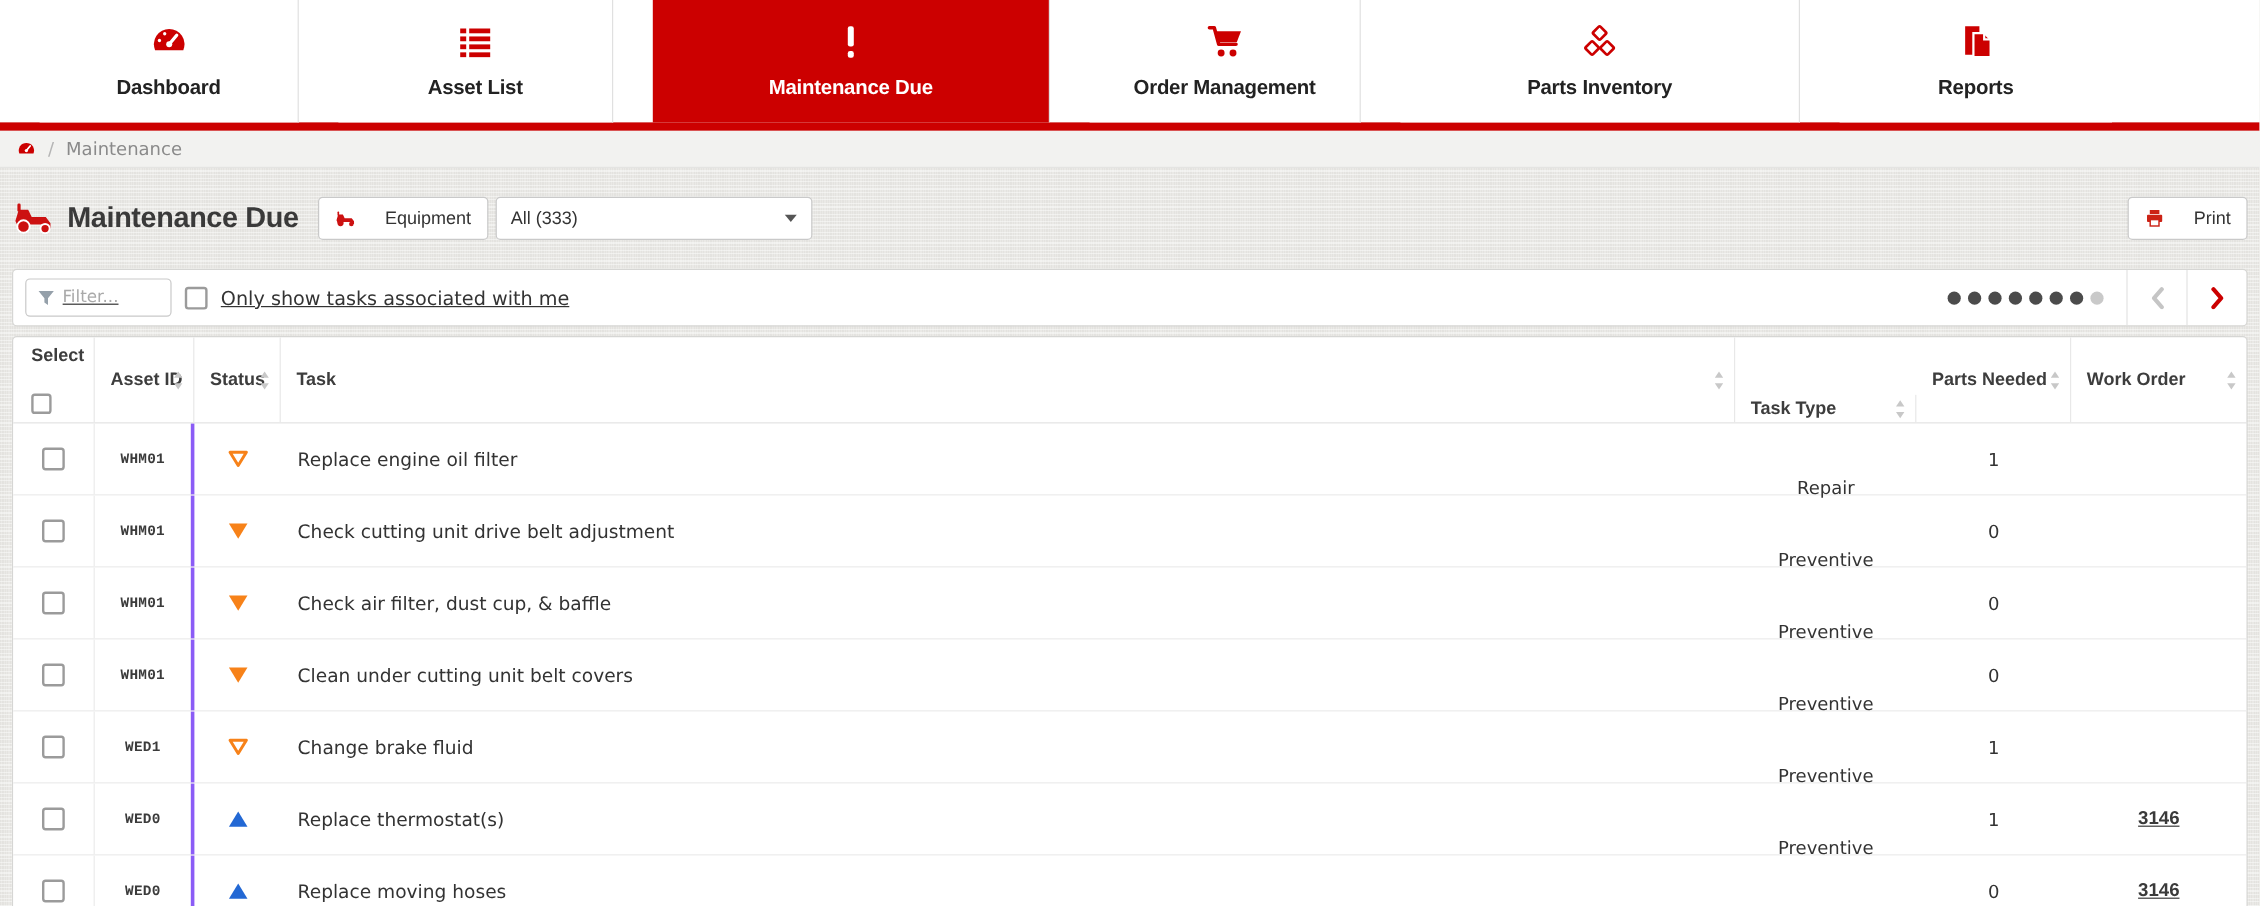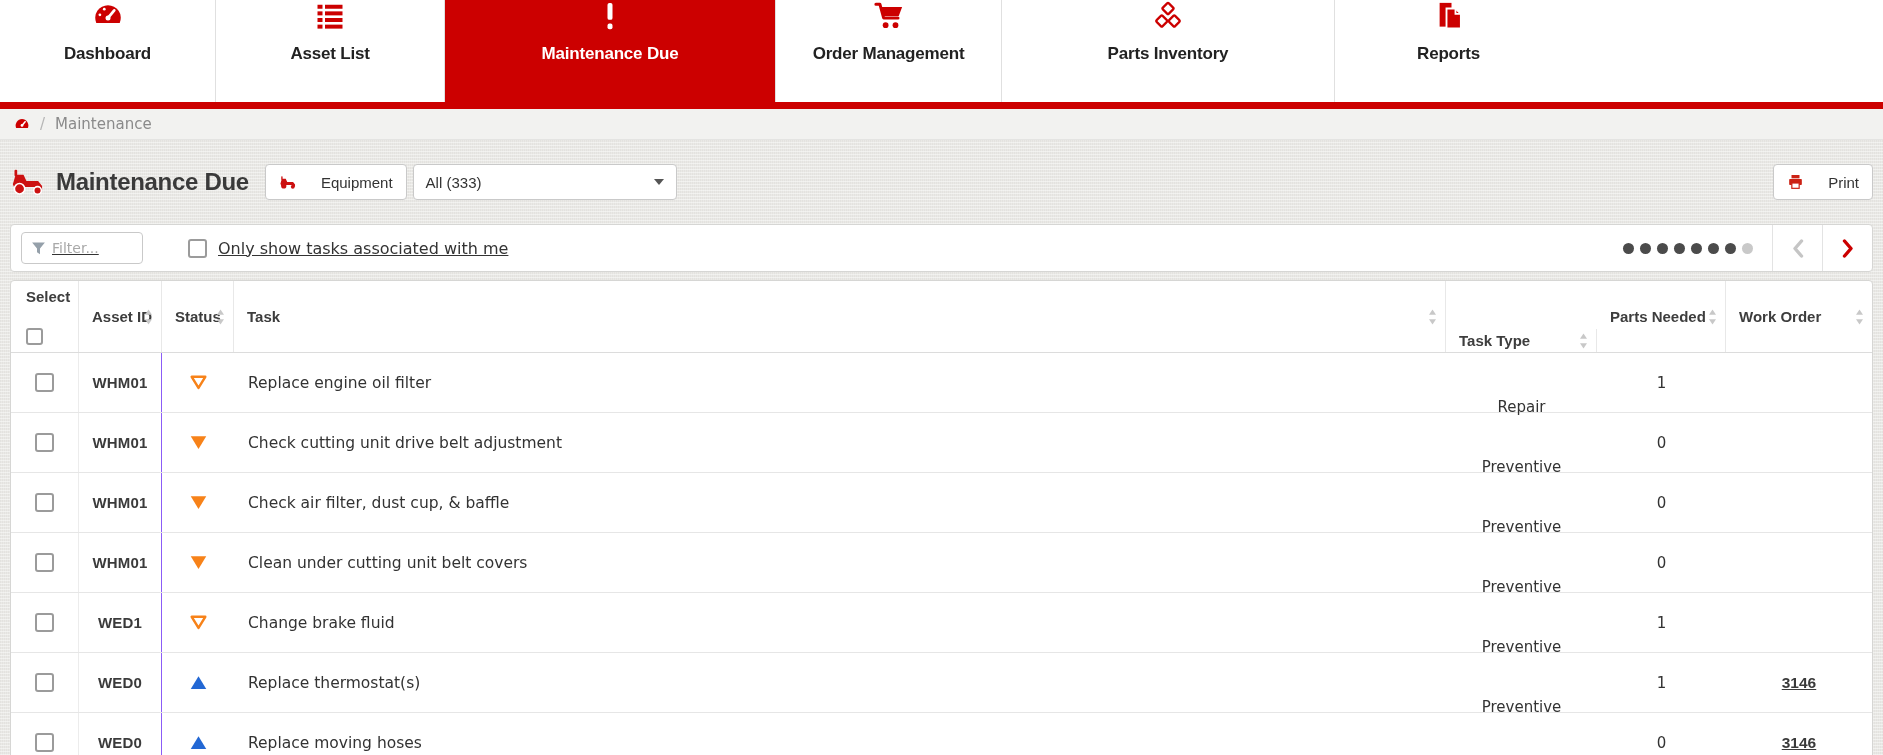--- a/index.html
+++ b/index.html
@@ -6,22 +6,22 @@
   html,body { width:1883px; height:755px; overflow:hidden; }
   body {
     font-family: "DejaVu Sans", "Liberation Sans", sans-serif;
     background:#eae9e6;
     color:#333;
   }
 
   
   .topnav { display:flex; height:102px; background:#fff; }
   .tab {
-    display:flex; flex-direction:column; align-items:center; 
-    gap:12px; border-right:1px solid #e0e0e0; cursor:pointer; background:#fff;
+    display:flex; flex-direction:column; align-items:center; justify-content:center;
+    gap:12px; border-right:1px solid #e0e0e0; cursor:pointer; background:#fff;margin-left:33px;
   }
   .tab:last-child { border-right:none; }
   .tab .nav-ico { color:#cc0000; height:32px; display:flex; align-items:center; }
   .tab .nav-label {
     font-family:"Liberation Sans", sans-serif; font-weight:bold; font-size:17px;
     color:#222; letter-spacing:-0.2px;
   }
   .tab.active { background:#cc0000; }
   .tab.active .nav-ico { color:#fff; }
   .tab.active .nav-label { color:#fff; }
@@ -78,21 +78,21 @@
   }
   .filter-box input {
     border:none; outline:none; width:100%; font-size:14px; color:#444;
     font-family:"DejaVu Sans", sans-serif; background:transparent;
   }
   .filter-box input::placeholder { color:#a9a9a9; }
   .cb {
     -webkit-appearance:none; appearance:none; width:19px; height:19px;
     border:2px solid #9b9b9b; border-radius:3px; background:#fff; cursor:pointer; flex:0 0 auto;
   }
-  .assoc-group { display:flex; align-items:center; gap:11px; margin-left:45px; font-size:16px; color:#333; }
+  .assoc-group { display:flex; align-items:center; gap:11px; margin-left:11px; font-size:16px; color:#333; }
   .dots { display:flex; align-items:center; gap:6px; margin-right:19px; }
   .dot { width:11px; height:11px; border-radius:50%; background:#4b4b4b; }
   .dot.empty { background:#c9c9c9; }
   .pg-btn {
     width:50px; height:48px; display:flex; align-items:center; justify-content:center;
     border-left:1px solid #e3e3e3; cursor:pointer;
   }
 
   
   .table-card {
@@ -113,22 +113,22 @@
   .c-status { width:72px; }
   .c-task   { flex:1; }
   .c-type   { width:151px;margin-top:48px; }
   .c-parts  { width:129px; }
   .c-wo     { width:146px; }
 
   .trow { display:flex; height:60px; border-bottom:1px solid #e6e6e6; background:#fff; }
   .bcell { display:flex; align-items:center; font-size:15px; color:#333; }
   .b-select { justify-content:center; border-right:1px solid #ececec; }
   .b-asset {
-    justify-content:center; border-right:1px solid #8b5cf6;
-    font-family:Liberation Sans, sans-serif; font-weight:bold; font-size:15px; color:#3b3b3b;
+    justify-content:center; border-right:3px solid #8b5cf6;
+    font-family:Liberation Mono, monospace; font-weight:bold; font-size:12px; color:#3b3b3b;
     letter-spacing:0.2px;
   }
   .b-status { justify-content:center; }
   .b-task { padding-left:14px; font-size:15.5px; }
   .b-type, .b-parts, .b-wo { justify-content:center; }
   .wo-link {
     font-family:"Liberation Sans", sans-serif; font-weight:bold; font-size:15.5px;
     color:#3a3a3a; text-decoration:underline; cursor:pointer;
   }
 </style>

